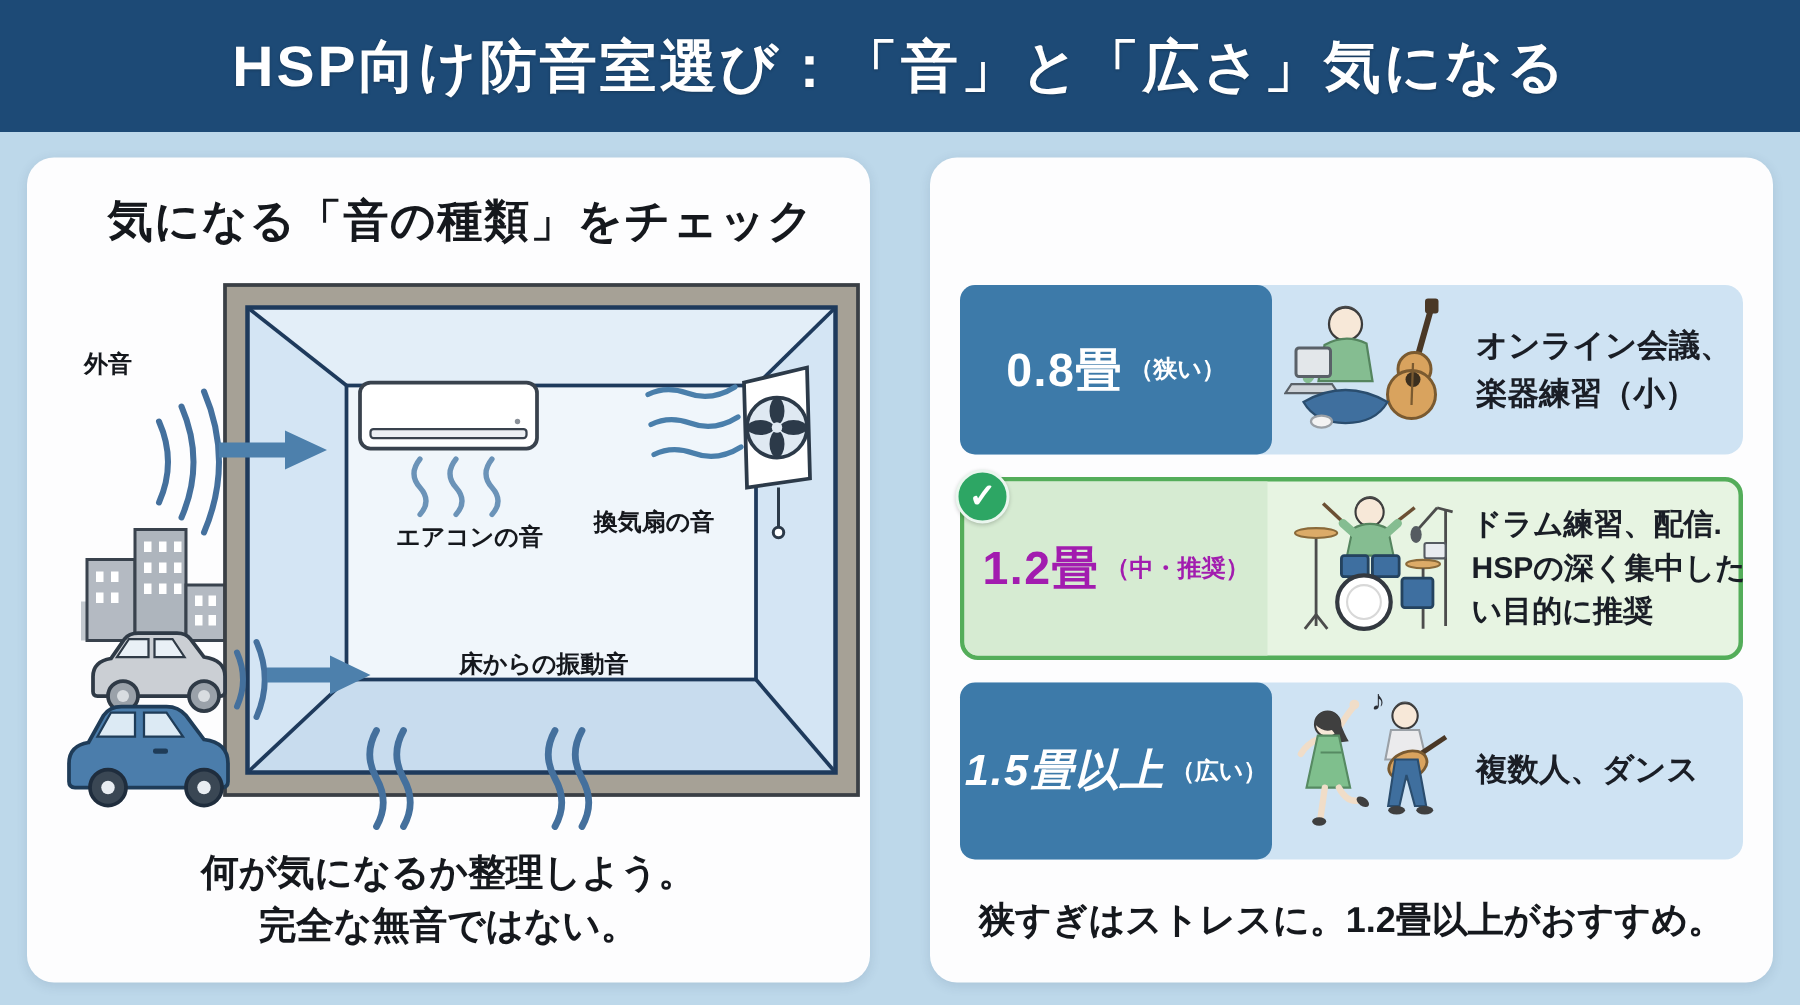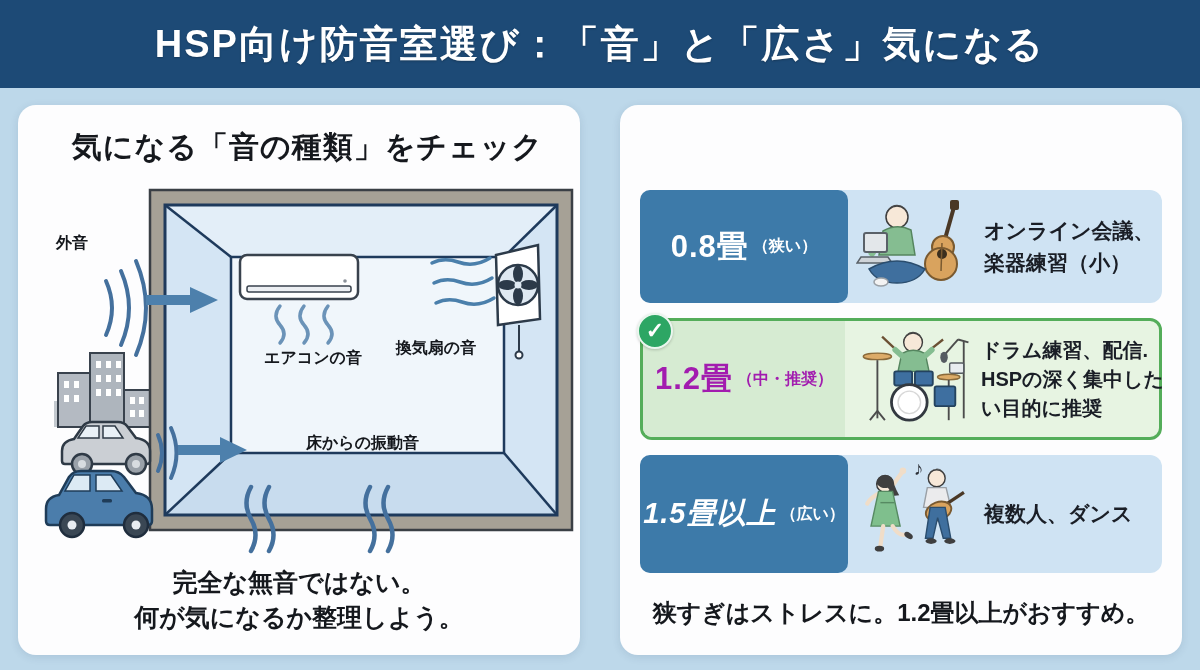--- a/index.html
+++ b/index.html
@@ -213,22 +213,22 @@
       <circle cx="118" cy="420" r="4.5" fill="#e8edf2"></circle>
     </g>
   </svg>
 
   <div class="dg-label lbl-outside">外音</div>
   <div class="dg-label lbl-aircon">エアコンの音</div>
   <div class="dg-label lbl-fan">換気扇の音</div>
   <div class="dg-label lbl-floor">床からの振動音</div>
 
   <div class="left-note">
+    <div>何が気になるか整理しよう。</div>
     <div>完全な無音ではない。</div>
-    <div>何が気になるか整理しよう。</div>
   </div>
 </section>
 
 <section class="panel right-panel">
 
   <div class="size-row row-0 row-blue">
     <div class="row-label">
       <div class="size-main">0.8畳</div>
       <div class="size-sub">（狭い）</div>
     </div>

